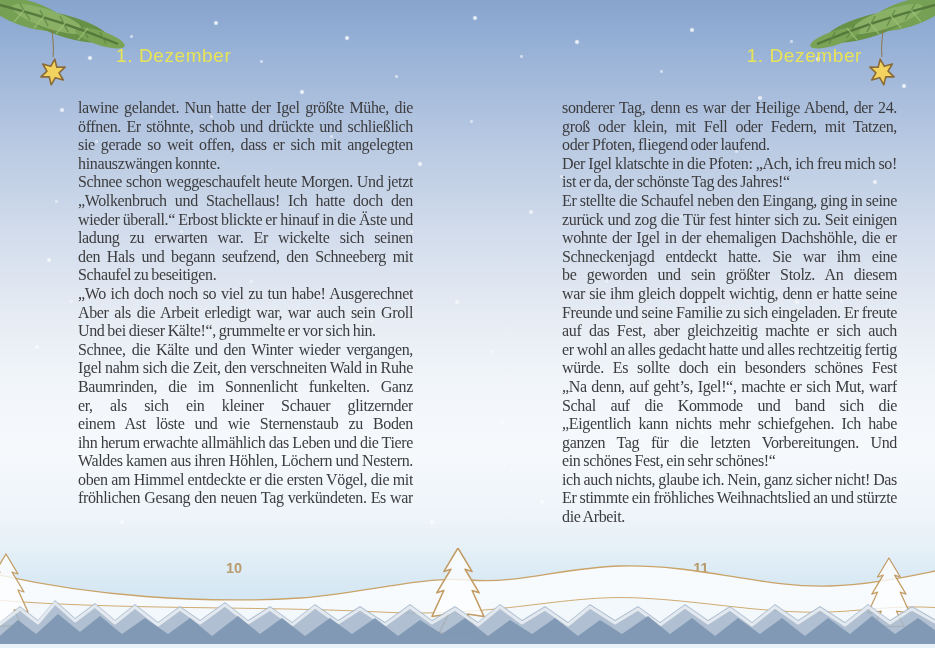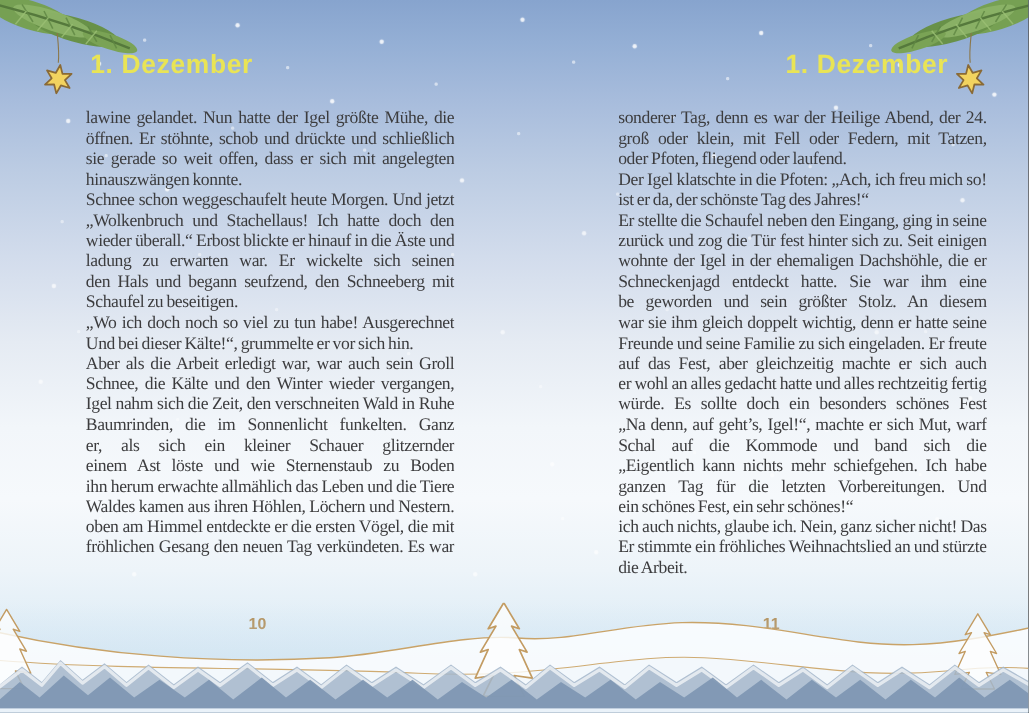--- a/index.html
+++ b/index.html
@@ -46,21 +46,21 @@
     720px 330px 0 rgba(255,255,255,.4),840px 300px 0 rgba(255,255,255,.4),
     160px 380px 0 rgba(255,255,255,.4),280px 430px 0 rgba(255,255,255,.4),
     390px 400px 0 rgba(255,255,255,.4),510px 470px 0 rgba(255,255,255,.45),
     630px 410px 0 rgba(255,255,255,.4),750px 390px 0 rgba(255,255,255,.4),
     835px 430px 0 rgba(255,255,255,.45),90px 470px 0 rgba(255,255,255,.45),
     200px 500px 0 rgba(255,255,255,.45),320px 480px 0 rgba(255,255,255,.45),
     600px 480px 0 rgba(255,255,255,.45),720px 470px 0 rgba(255,255,255,.45);}
 
   .chapter-header{
     position:absolute; top:45px; font-family:"Liberation Sans",sans-serif;
-    font-weight:bold; font-size:24px; letter-spacing:.6px;
+    font-weight:normal; font-size:19px; letter-spacing:.6px;margin-left:34px;
   }
   .chapter-header.left{left:82px;}
   .chapter-header.right{right:73px; text-align:right;}
 
   .textcol{
     position:absolute; top:99px; width:335px; font-size:16px;
     line-height:18.6px; letter-spacing:-0.35px; word-spacing:-0.8px;
   }
   .textcol.left{left:78px;}
   .textcol.right{left:562px;}
@@ -132,22 +132,22 @@
       <div class="line">öffnen. Er stöhnte, schob und drückte und schließlich hatte er</div>
       <div class="line">sie gerade so weit offen, dass er sich mit angelegten Stacheln</div>
       <div class="line para-end">hinauszwängen konnte.</div>
       <div class="line">Schnee schon weggeschaufelt heute Morgen. Und jetzt ist er</div>
       <div class="line">„Wolkenbruch und Stachellaus! Ich hatte doch den ganzen</div>
       <div class="line">wieder überall.“ Erbost blickte er hinauf in die Äste und verge-</div>
       <div class="line">ladung zu erwarten war. Er wickelte sich seinen Wollschal um</div>
       <div class="line">den Hals und begann seufzend, den Schneeberg mit einer</div>
       <div class="line para-end">Schaufel zu beseitigen.</div>
       <div class="line">„Wo ich doch noch so viel zu tun habe! Ausgerechnet heute!</div>
+      <div class="line">Aber als die Arbeit erledigt war, war auch sein Groll gegen den</div>
       <div class="line para-end">Und bei dieser Kälte!“, grummelte er vor sich hin.</div>
-      <div class="line">Aber als die Arbeit erledigt war, war auch sein Groll gegen den</div>
       <div class="line">Schnee, die Kälte und den Winter wieder vergangen, und der</div>
       <div class="line">Igel nahm sich die Zeit, den verschneiten Wald in Ruhe zu be-</div>
       <div class="line">Baumrinden, die im Sonnenlicht funkelten. Ganz verzückt war</div>
       <div class="line">er, als sich ein kleiner Schauer glitzernder Schneekristalle von</div>
       <div class="line">einem Ast löste und wie Sternenstaub zu Boden schwebte. Um</div>
       <div class="line">ihn herum erwachte allmählich das Leben und die Tiere des</div>
       <div class="line">Waldes kamen aus ihren Höhlen, Löchern und Nestern. Hoch</div>
       <div class="line">oben am Himmel entdeckte er die ersten Vögel, die mit ihrem</div>
       <div class="line">fröhlichen Gesang den neuen Tag verkündeten. Es war ein be-</div>
     </div>

